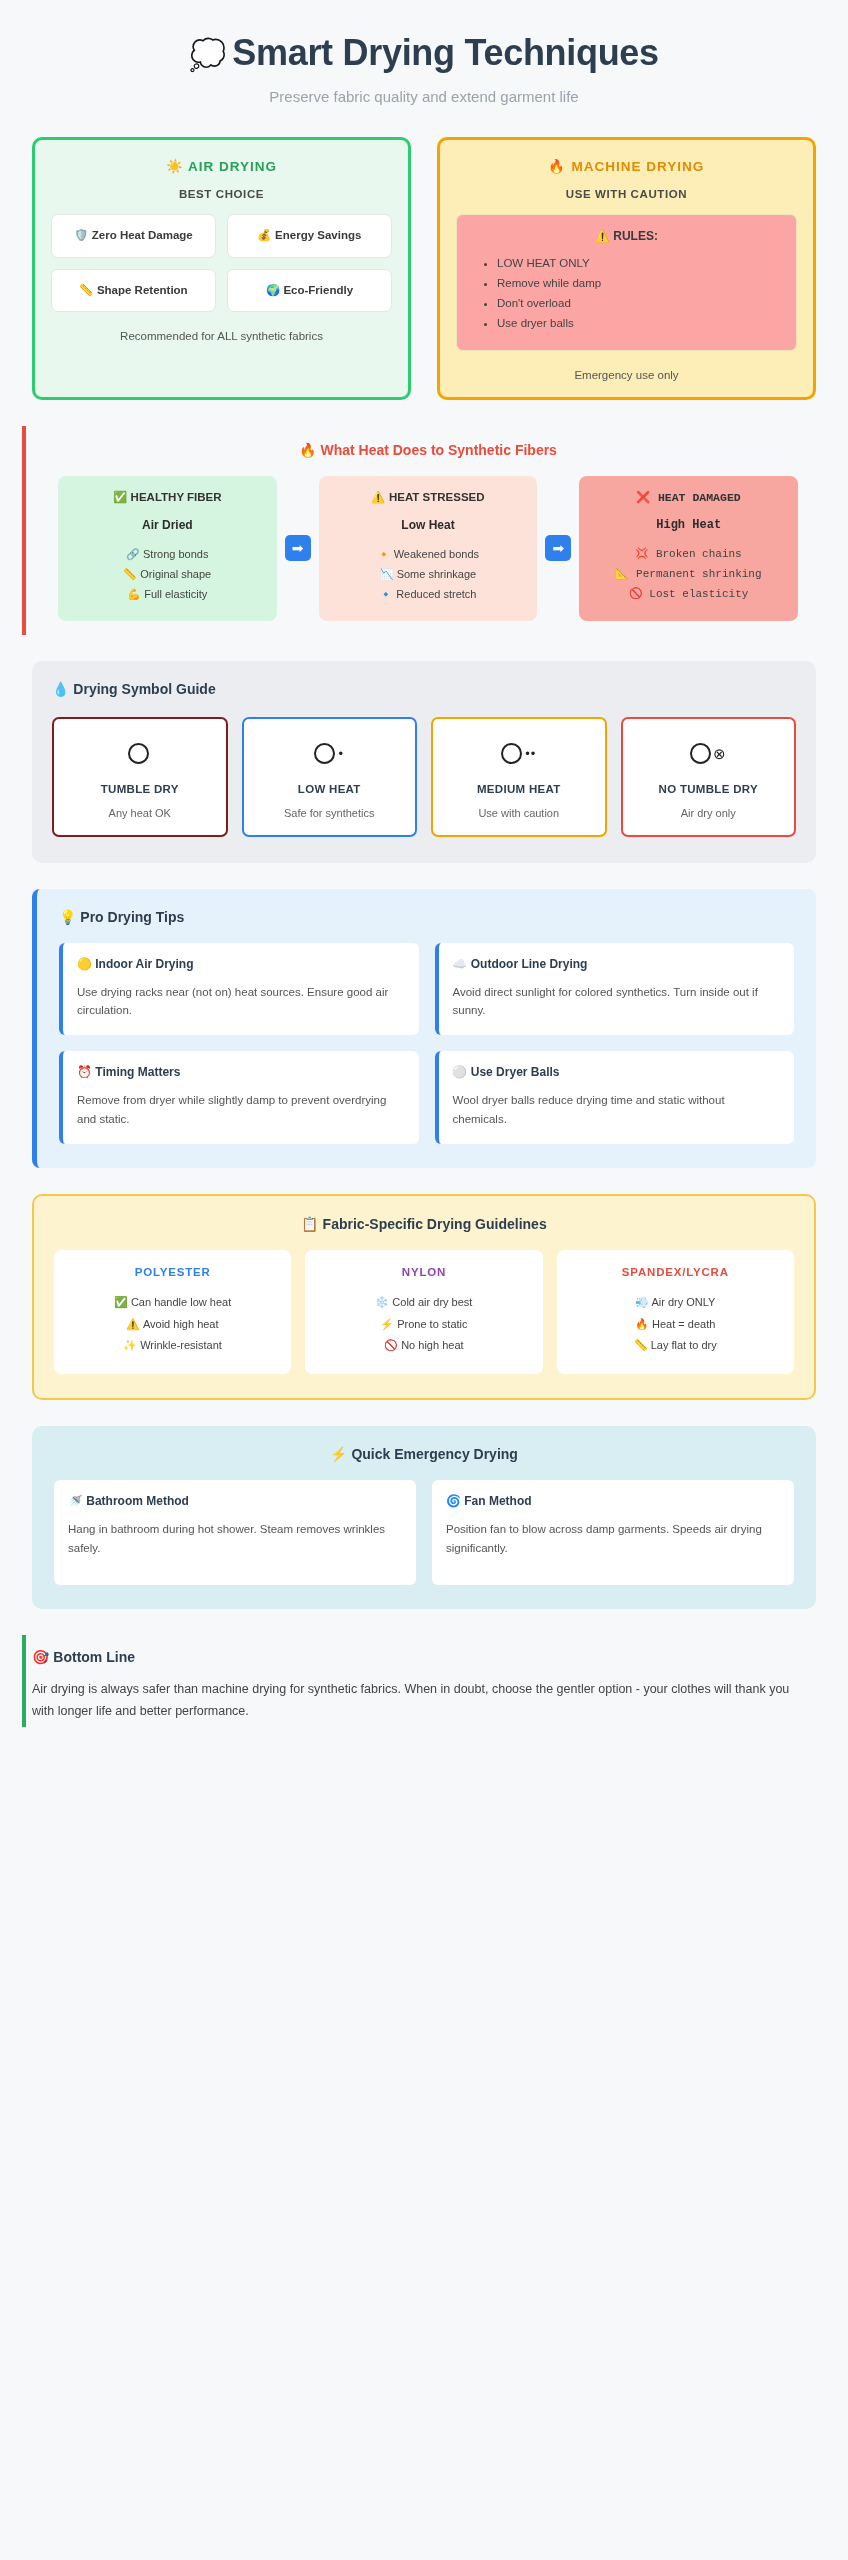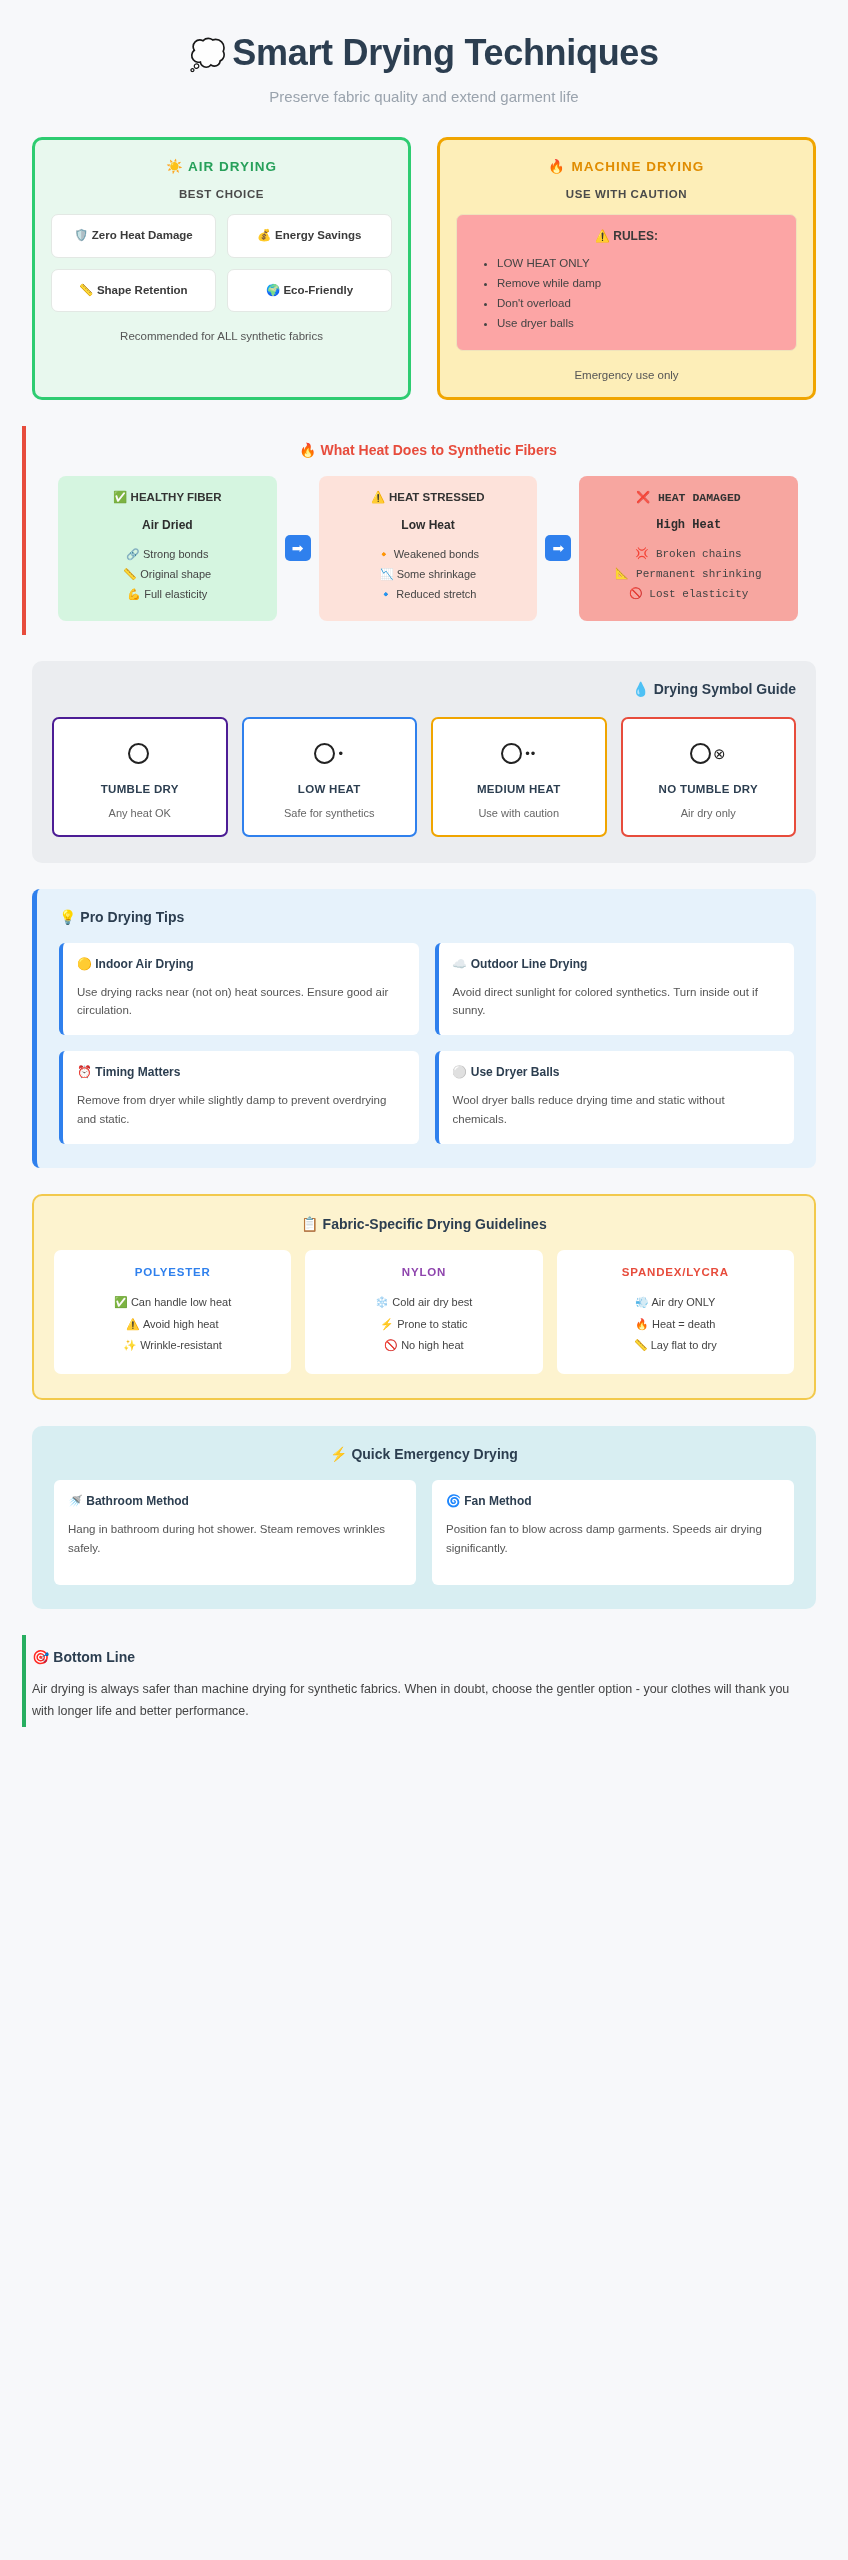--- a/index.html
+++ b/index.html
@@ -162,35 +162,35 @@
   }
 
   
   .symbols {
     margin: 26px 32px 0;
     background: #ebedf0;
     border-radius: 10px;
     padding: 20px 20px 26px;
   }
   .symbols-title {
-    text-align: right;
+    text-align: left;
     font-size: 14px;
     font-weight: bold;
     color: #2c3e50;
     margin-bottom: 20px;
   }
   .symbol-row { display: flex; gap: 14px; }
   .symbol-card {
     flex: 1;
     background: #fff;
     border-radius: 7px;
     padding: 18px 6px 16px;
     text-align: center;
   }
-  .symbol-card.green { border: 2px solid #4c1d95; }
+  .symbol-card.green { border: 2px solid #7f1d1d; }
   .symbol-card.blue { border: 2px solid #2f80ed; }
   .symbol-card.orange { border: 2px solid #f0a500; }
   .symbol-card.red { border: 2px solid #e74c3c; }
   .glyph {
     height: 34px;
     display: flex;
     align-items: center;
     justify-content: center;
     font-size: 22px;
     color: #222;

